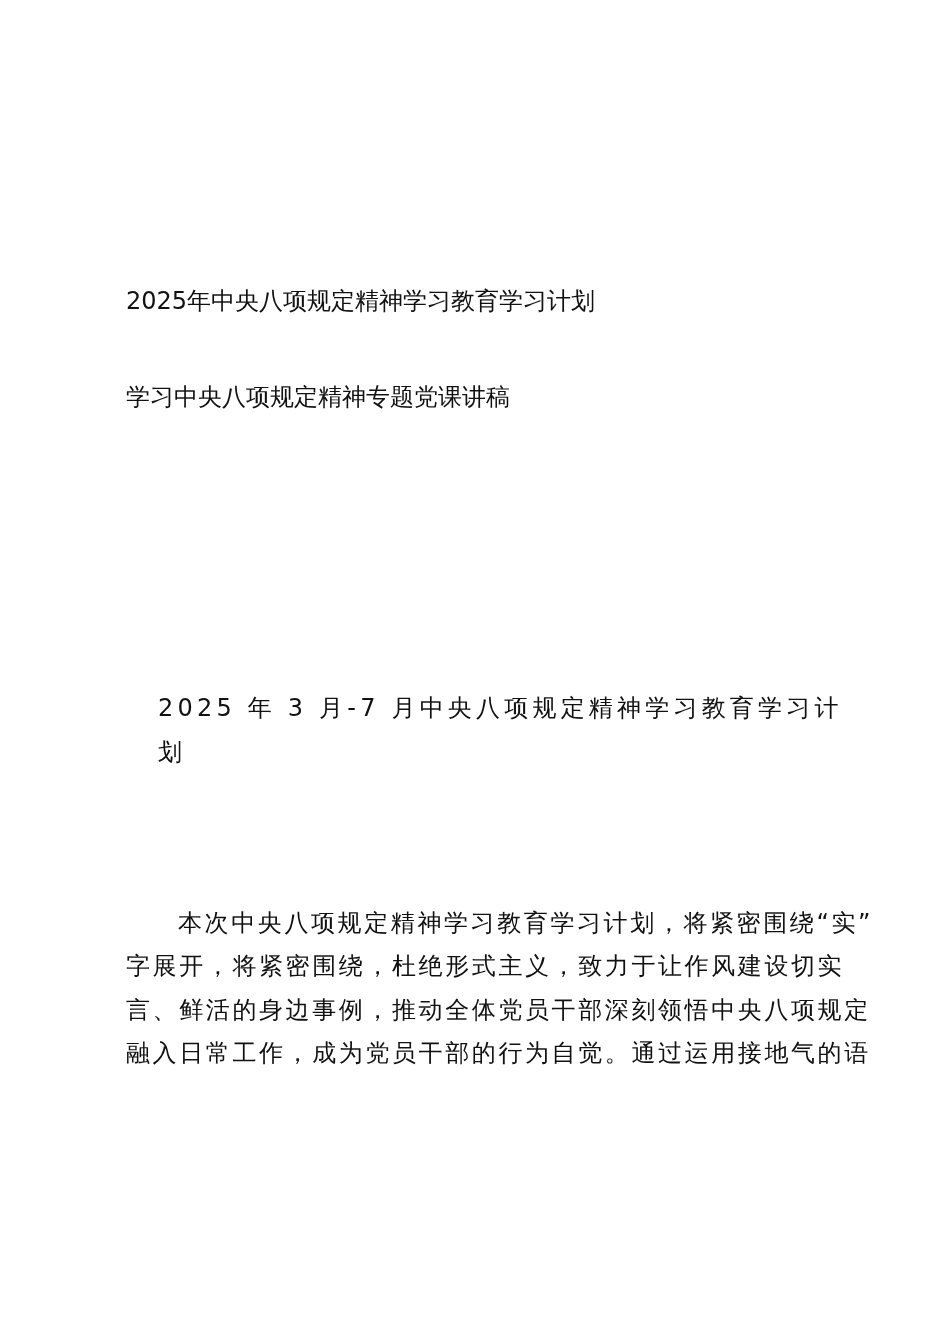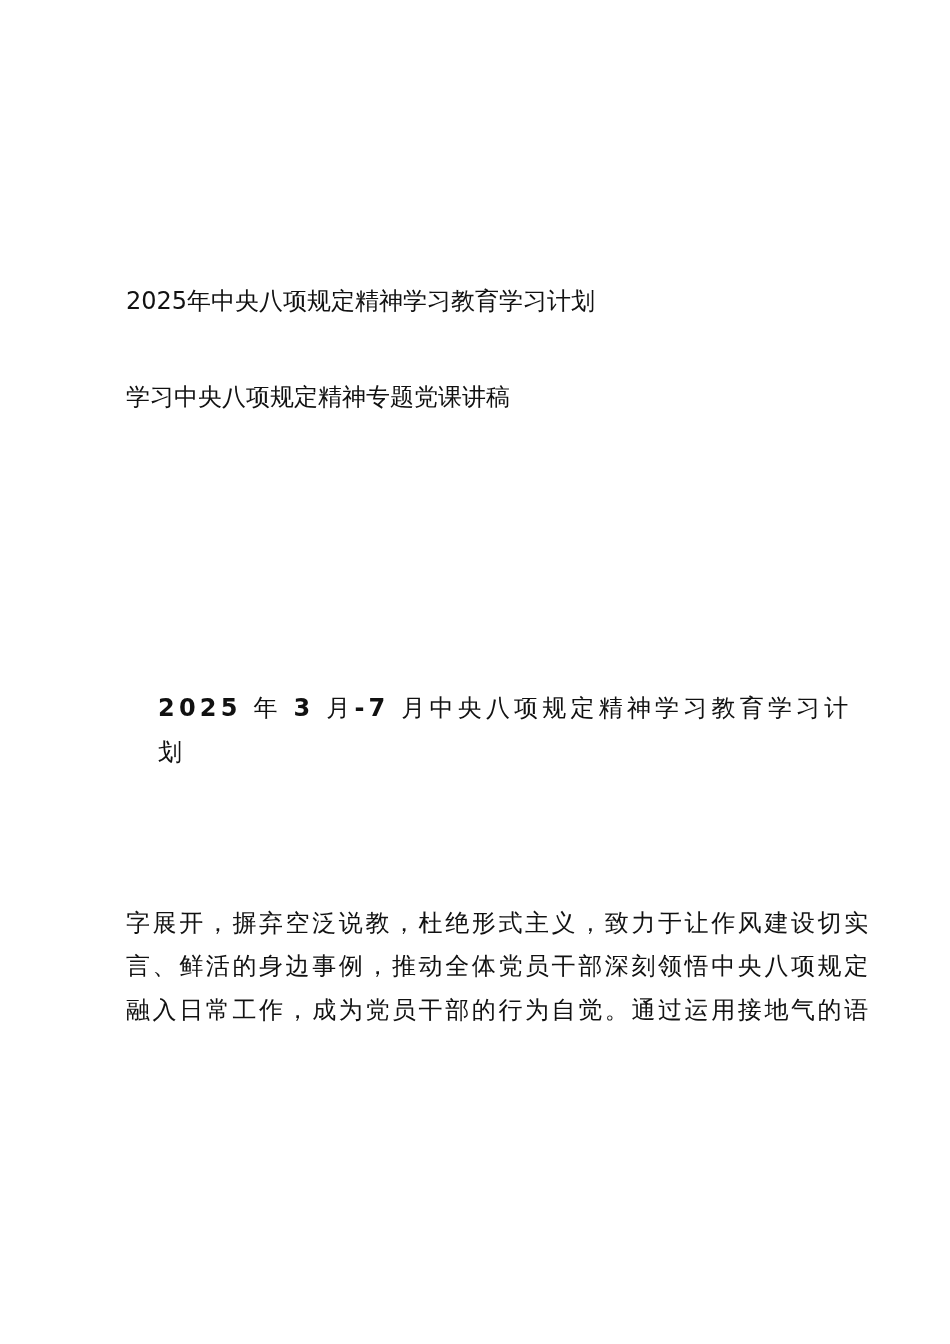--- a/index.html
+++ b/index.html
@@ -40,21 +40,21 @@
       width: 690px;
       font-size: 24px;
       line-height: 44px;
       letter-spacing: 4.2px;
       color: #111111;
     }
     .main-heading .hl {
       display: block;
       white-space: nowrap;
     }
-    .main-heading b { font-weight: bold; }
+    .main-heading b { font-weight: normal; }
 
     .body-para {
       position: absolute;
       left: 126px;
       top: 902px;
       width: 730px;
       font-size: 24px;
       line-height: 43.3px;
       letter-spacing: 2.6px;
       color: #111111;
@@ -84,19 +84,20 @@
 
   <div class="toc-line toc-1">2025年中央八项规定精神学习教育学习计划</div>
   <div class="toc-line toc-2">学习中央八项规定精神专题党课讲稿</div>
 
   <div class="main-heading">
     <span class="hl"><b>2025</b><span> 年 </span><b>3</b><span> 月</span><b>-7</b><span> 月中央八项规定精神学习教育学习计</span></span>
     <span class="hl">划</span>
   </div>
 
   <div class="body-para">
-    <span class="pl">字展开，摒弃空泛说教，杜绝形式主义，致力于让作风建设切实</span>
+    <span class="pl first">本次中央八项规定精神学习教育学习计划，将紧密围绕“实”</span>
+    <span class="pl">字展开，将紧密围绕，杜绝形式主义，致力于让作风建设切实</span>
     <span class="pl">言、鲜活的身边事例，推动全体党员干部深刻领悟中央八项规定</span>
     <span class="pl">融入日常工作，成为党员干部的行为自觉。通过运用接地气的语</span>
   </div>
 
 
 </div>
 
 </body></html>

